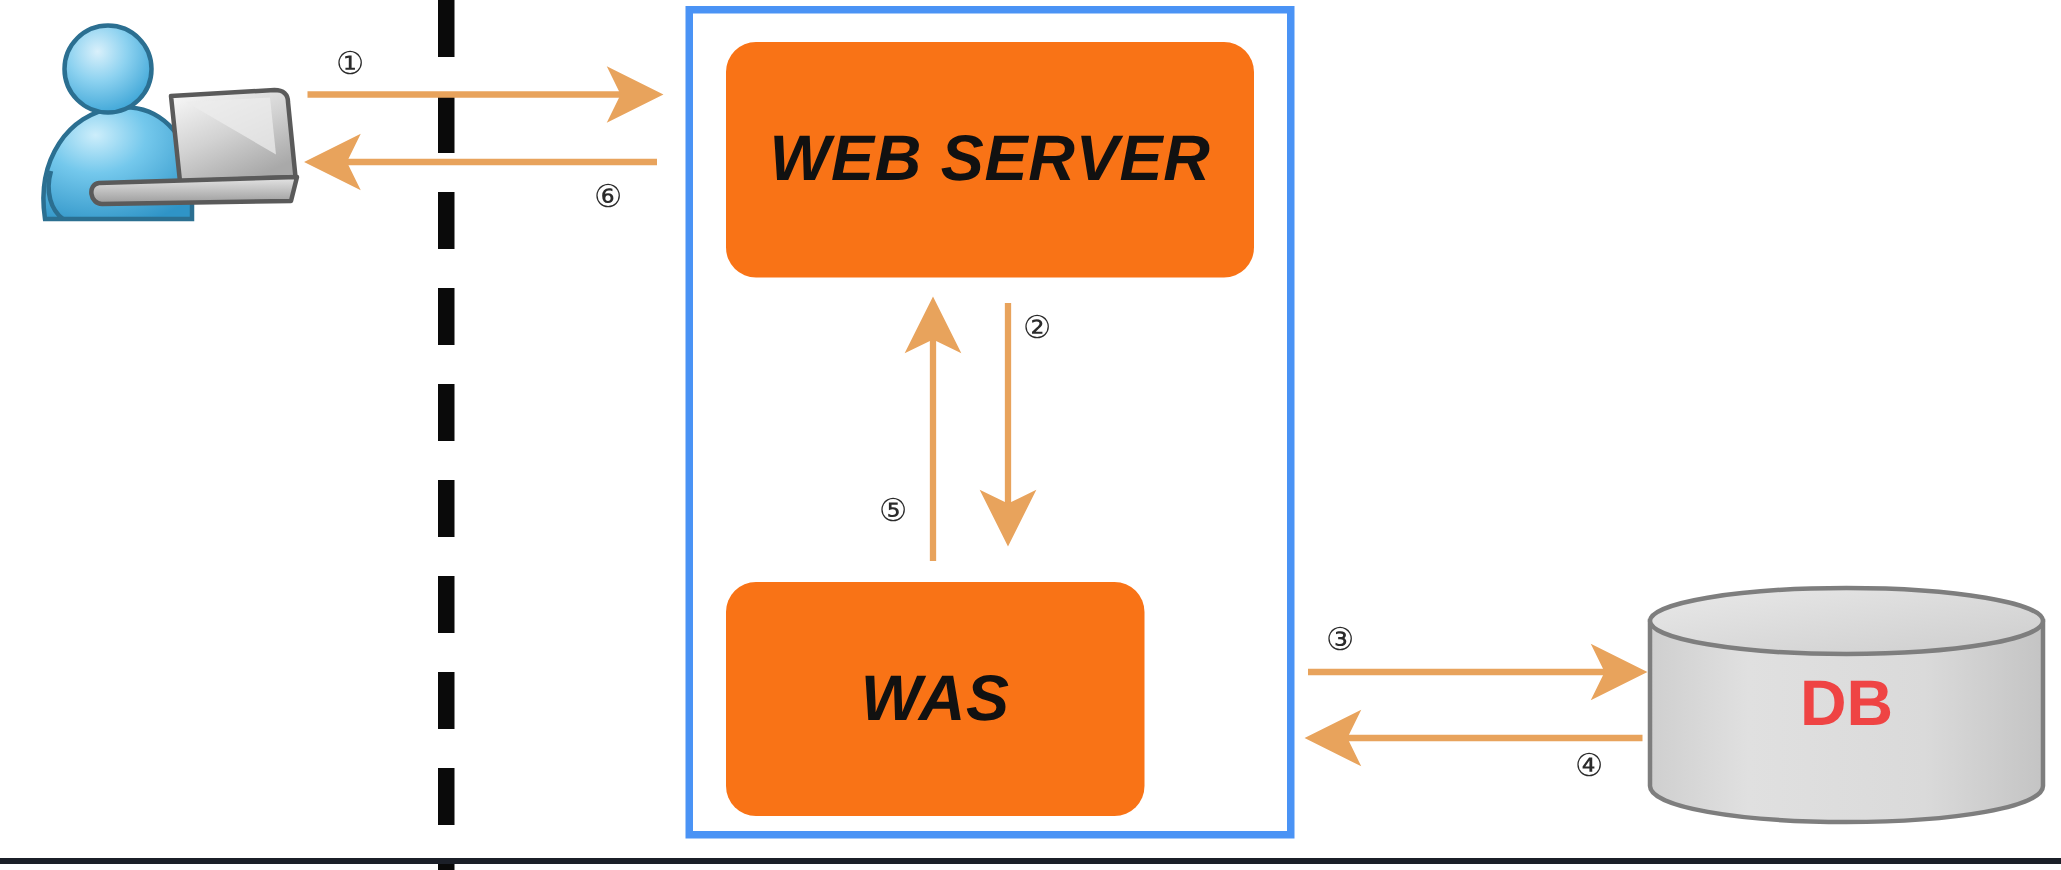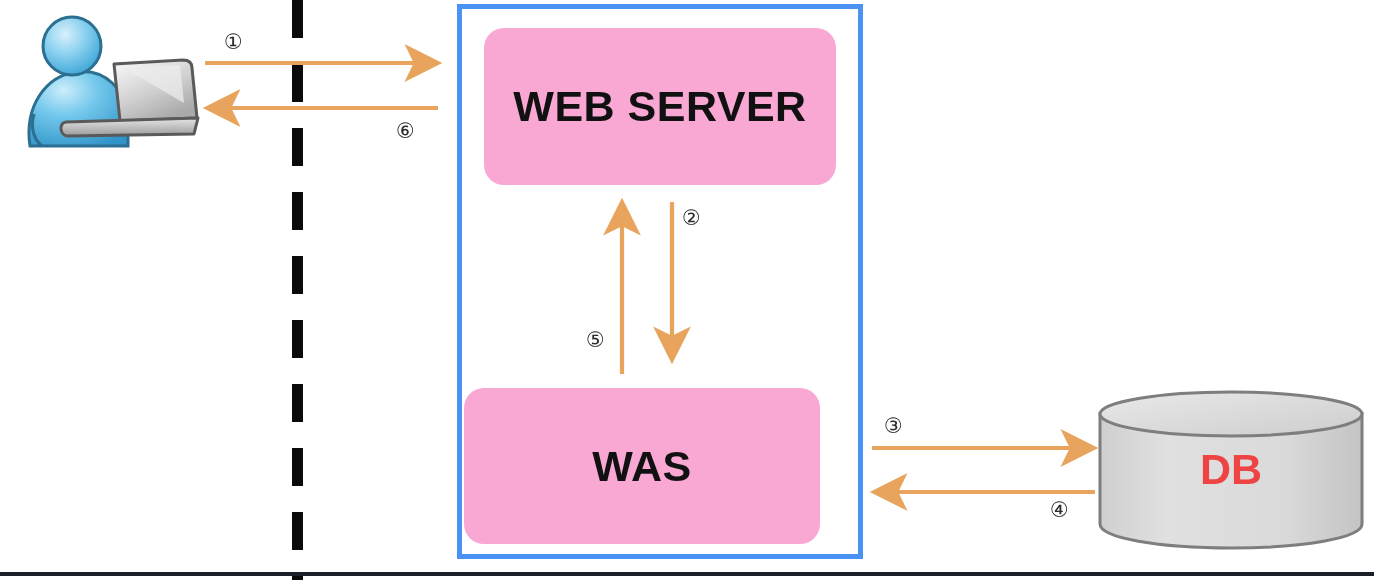--- a/index.html
+++ b/index.html
@@ -48,45 +48,46 @@
     top: 4px;
     width: 406px;
     height: 555px;
     border: 5px solid #4a93f5;
     background: #ffffff;
     box-sizing: border-box;
   }
 
   
   .node-box {
-    background: #f9a8d4;
+    background: #f97316;
     border-radius: 20px;
     display: flex;
     align-items: center;
     justify-content: center;
     box-sizing: border-box;
+    font-style: italic;
   }
   .node-label {
     font-weight: bold;
     color: #111111;
     letter-spacing: 0.5px;
     white-space: nowrap;
   }
   #web-server-box {
     left: 484px;
     top: 28px;
     width: 352px;
     height: 157px;
   }
   #web-server-box .node-label { font-size: 43px; }
 
   #was-box {
-    left: 464px;
+    left: 484px;
     top: 388px;
-    width: 356px;
+    width: 279px;
     height: 156px;
   }
   #was-box .node-label { font-size: 43px; }
 
   
   #db-node {
     left: 1096px;
     top: 388px;
     width: 270px;
     height: 162px;

